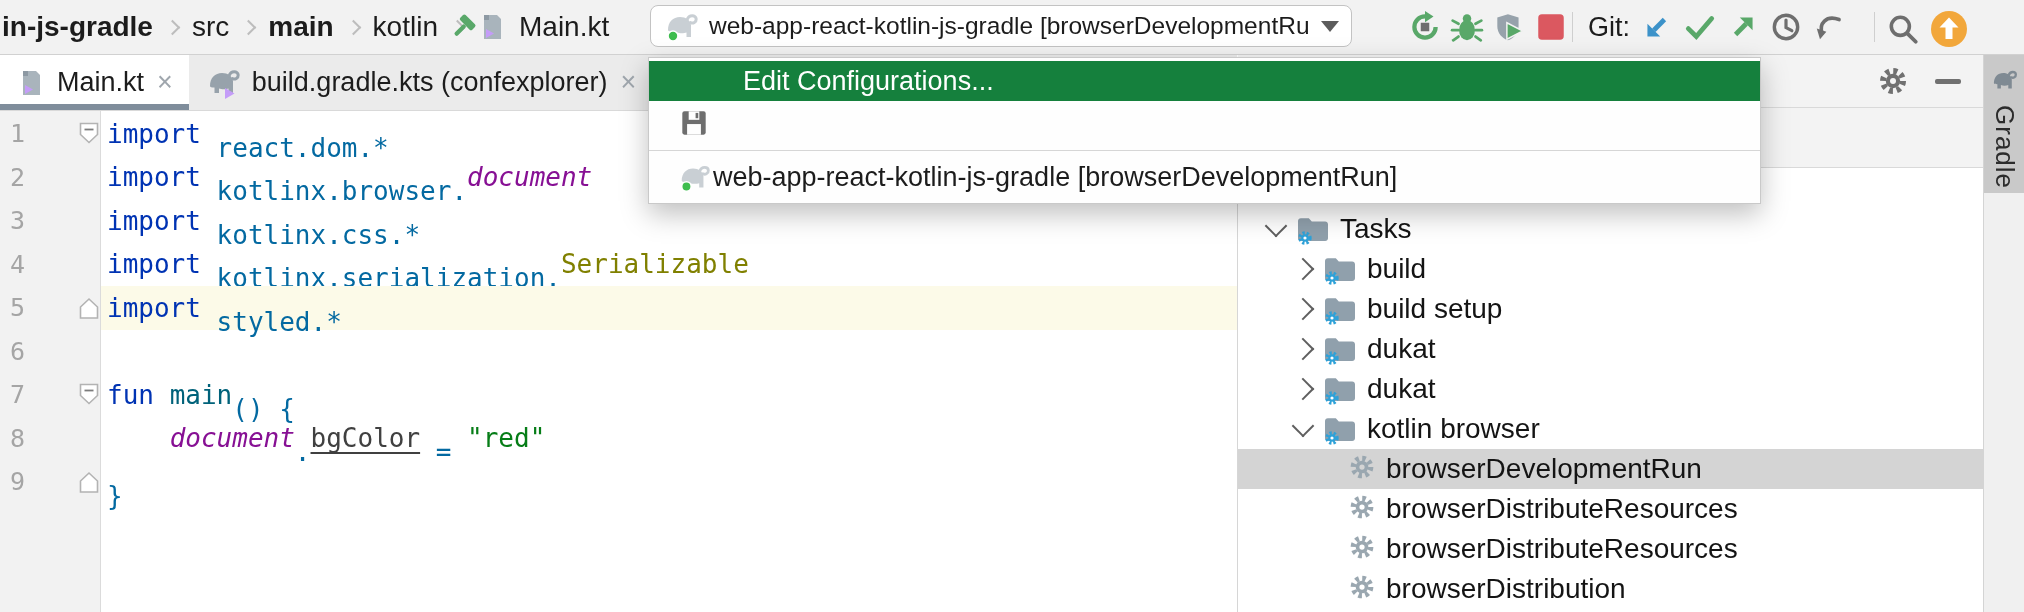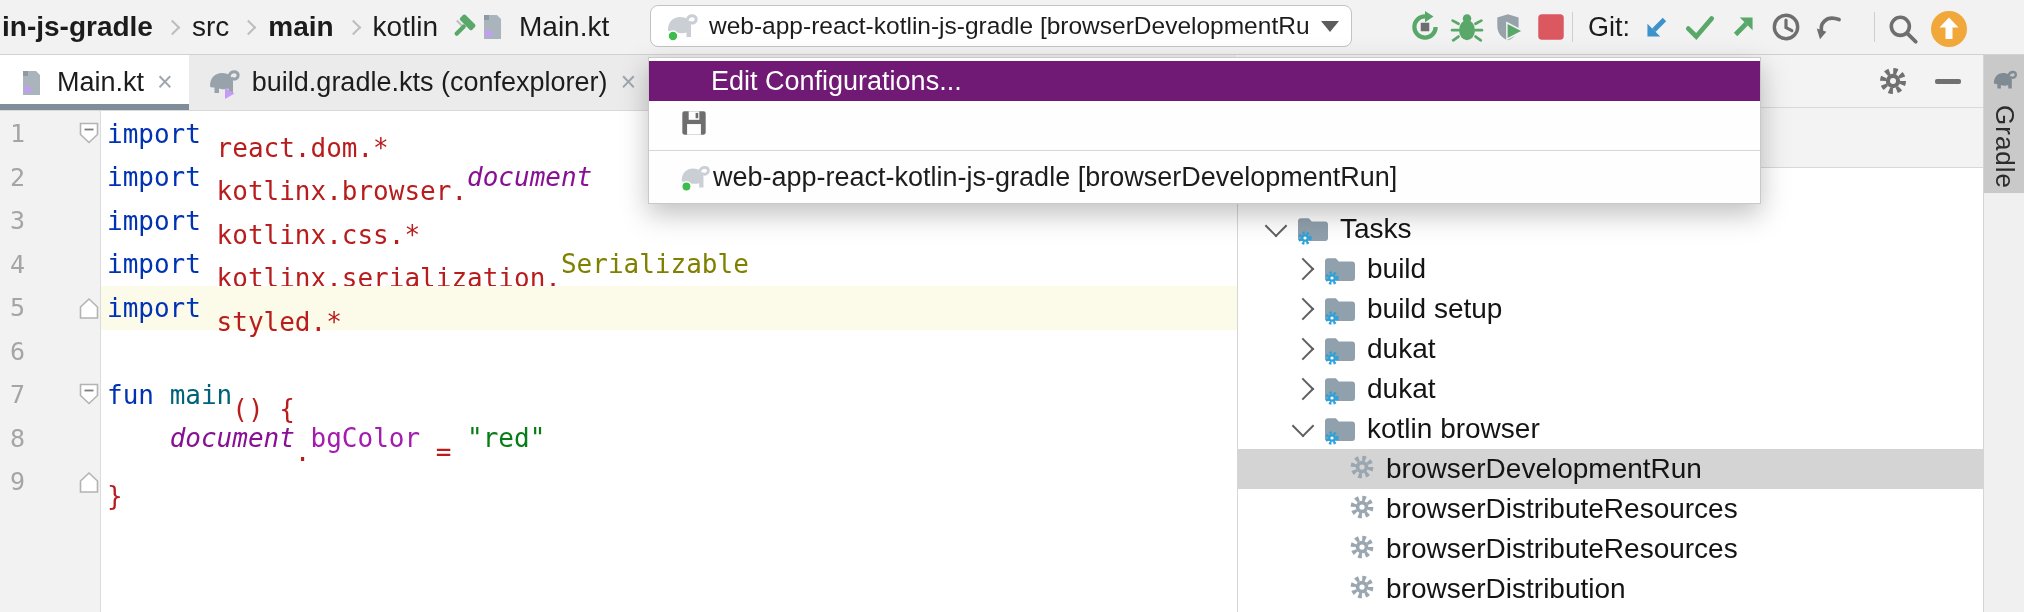--- a/index.html
+++ b/index.html
@@ -51,23 +51,23 @@
              border-right:1px solid #DBDBDB;box-sizing:border-box;}
   .rows{position:absolute;left:0;top:1px;width:100%;}
   .crow{display:flex;height:43.5px;align-items:center;font-family:"DejaVu Sans Mono",monospace;}
   .lnum{box-sizing:border-box;width:80px;padding-left:10px;font-size:25px;color:#A5A5A5;}
   .fold{position:relative;width:21px;height:100%;}
   .fold svg{position:absolute;left:-2px;top:50%;transform:translateY(-50%);}
   .src{flex:1;align-self:stretch;display:flex;align-items:center;padding-left:6px;
        white-space:pre;font-size:26px;color:#080808;}
   .crow.current .src{background:#FCFAE8;}
   .kw{color:#0033B3;}
-  .pl{color:#b91c1c;margin-top:28px;}
+  .pl{color:#0369a1;margin-top:28px;}
   .prop{color:#871094;font-style:italic;}
-  .propu{color:#a21caf;text-underline-offset:5px;}
+  .propu{color:#404040;text-decoration:underline;text-underline-offset:5px;}
   .meta{color:#808000;}
   .fn{color:#00627A;}
   .str{color:#067D17;}
 
   
   .panel{position:absolute;left:1238px;top:55px;width:745px;height:557px;background:#fff;z-index:1;}
   .panel-head{height:52px;background:#F3F3F3;border-bottom:1px solid #D9D9D9;position:relative;}
   .panel-head .gear{position:absolute;right:74px;top:10px;}
   .panel-head .minus{position:absolute;right:22px;top:24px;width:26px;height:5px;background:#707070;border-radius:2px;}
   .panel-toolbar{height:59px;background:#F3F3F3;border-bottom:1px solid #D9D9D9;}
@@ -88,21 +88,21 @@
           border-left:1px solid #D4D4D4;box-sizing:border-box;z-index:1;}
   .stripe-tab{position:absolute;left:0;top:0;width:100%;height:138px;background:#C9C9C9;
               display:flex;flex-direction:column;align-items:center;padding-top:12px;gap:12px;box-sizing:border-box;}
   .vtext{writing-mode:vertical-rl;font-size:26px;color:#2c2c2c;letter-spacing:1px;}
 
   
   .run-menu{position:absolute;left:648px;top:57px;width:1113px;background:#FEFEFE;
             border:1px solid #C9C9C9;box-shadow:0 10px 26px rgba(0,0,0,.25);z-index:100;
             padding:3px 0 5px 0;box-sizing:border-box;font-size:27px;color:#1c1c1c;}
   .mi{display:flex;align-items:center;}
-  .mi1{height:40px;background:#701a75;color:#fff;padding-left:60px;}
+  .mi1{height:40px;background:#15803d;color:#fff;padding-left:92px;}
   .mi2{height:44px;}
   .mi3{height:42px;}
   .mi-icon{width:34px;height:34px;margin-left:28px;flex:none;}
   .mi-label{margin-left:2px;white-space:nowrap;}
   .msep{border-top:1px solid #D6D6D6;margin:5px 0;}
 </style>
 </head>
 <body>
 
 <div class="screen">

